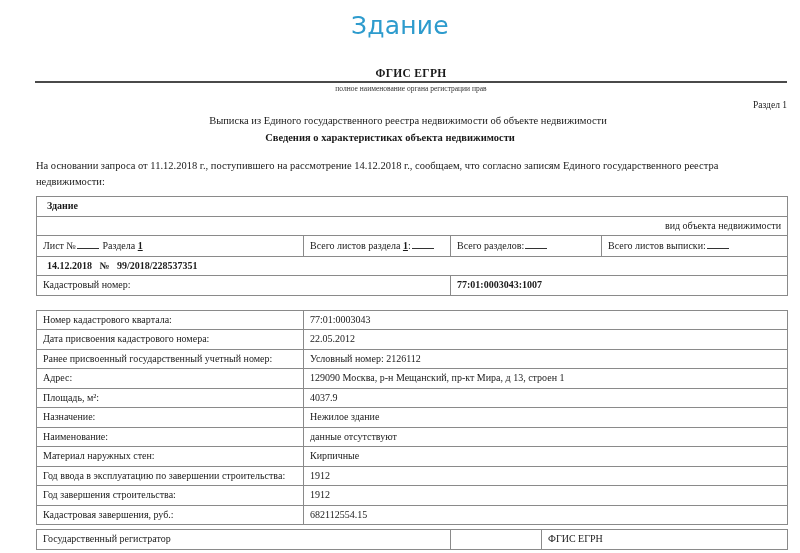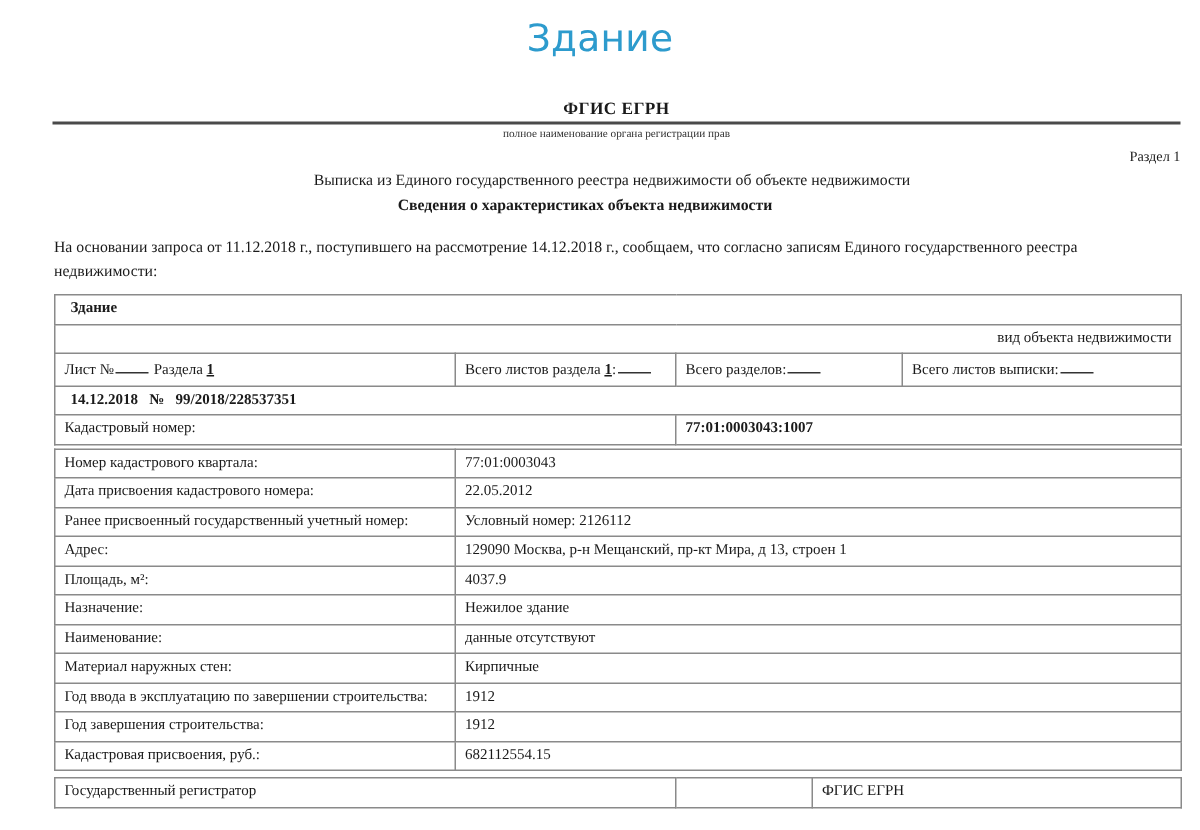--- a/index.html
+++ b/index.html
@@ -207,21 +207,21 @@
           <span>99/2018/228537351</span>
         </td>
       </tr>
       <tr>
         <td colspan="2">Кадастровый номер:</td>
         <td class="b" colspan="2">77:01:0003043:1007</td>
       </tr>
     </tbody>
   </table>
 
-  <table class="grid" style="margin-top:2px">
+  <table class="grid" style="margin-top:14px">
     <colgroup>
       <col style="width:267px">
       <col style="width:484px">
     </colgroup>
     <tbody id="attr-body">
         <tr>
           <td>Номер кадастрового квартала:</td>
           <td>77:01:0003043</td>
         </tr>
         <tr>
@@ -254,21 +254,21 @@
         </tr>
         <tr>
           <td>Год ввода в эксплуатацию по завершении строительства:</td>
           <td>1912</td>
         </tr>
         <tr>
           <td>Год завершения строительства:</td>
           <td>1912</td>
         </tr>
         <tr>
-          <td>Кадастровая присвоения, руб.:</td>
+          <td>Кадастровая завершения, руб.:</td>
           <td>682112554.15</td>
         </tr>
       </tbody>
   </table>
 
   <table class="footer-grid">
     <colgroup>
       <col style="width:414px">
       <col style="width:91px">
       <col style="width:246px">

